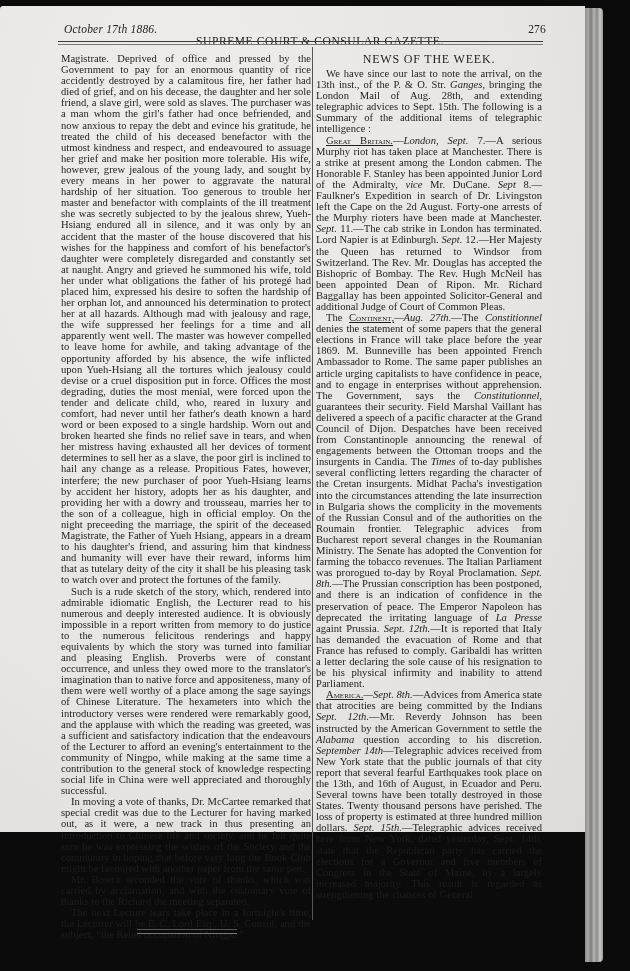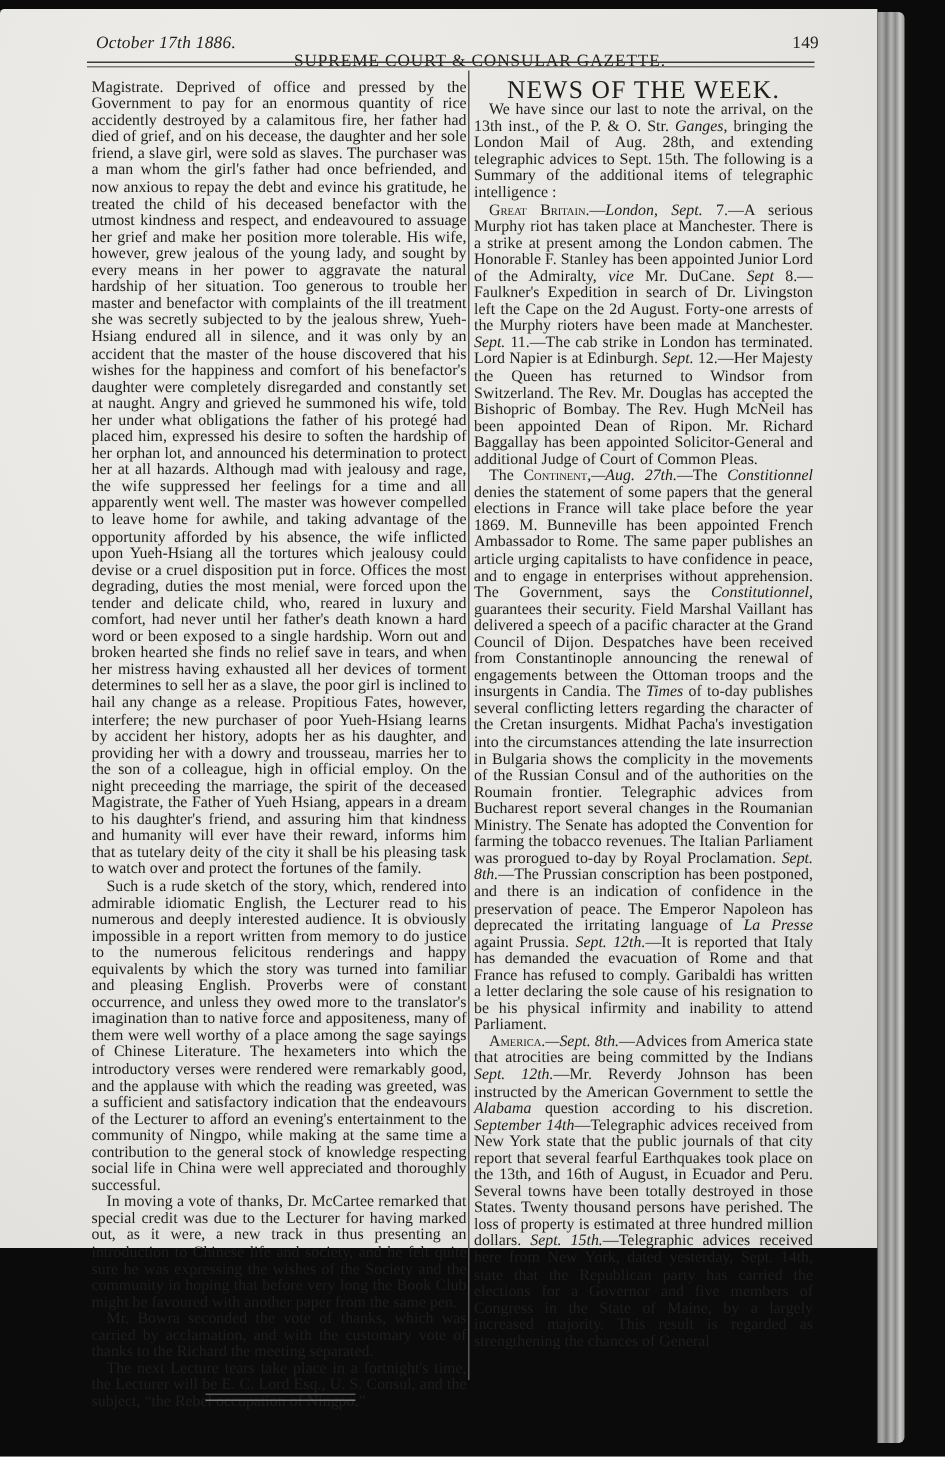--- a/index.html
+++ b/index.html
@@ -33,37 +33,37 @@
     position: absolute; top: 47px; text-align: justify; font-size: 10.6px; line-height: 11.1px;
   }
   .col-left { left: 61px; width: 250px; }
   .col-right { left: 316px; width: 226px; }
   .col-divider {
     position: absolute; left: 312px; top: 41px; width: 1px; height: 873px; background: #555;
   }
   .col p { margin: 0; text-indent: 0; }
   .col p.ind { text-indent: 10px; }
   .news-title {
-    text-align: center; font-size: 17px; letter-spacing: 0.8px; margin: 0 0 2px 0; line-height: 13px;
+    text-align: center; font-size: 12px; letter-spacing: 0.8px; margin: 0 0 2px 0; line-height: 13px;
   }
-  .sc { font-variant: small-caps; }
+  .sc { font-variant: small-caps; text-decoration: underline; }
   .it { font-style: italic; }
   .end-rule {
     position: absolute; left: 137px; top: 923px; width: 100px; height: 3px;
     border-top: 1px solid #555; border-bottom: 1px solid #777;
   }
 </style>
 </head>
 <body>
 
 <div class="page">
   <div class="header">
     <span class="hdr-date">October 17th 1886.</span>
     <span class="hdr-title">SUPREME COURT &amp; CONSULAR GAZETTE.</span>
-    <span class="hdr-page">149</span>
+    <span class="hdr-page">276</span>
   </div>
   <div class="hdr-rule"></div>
 
   <div class="col col-left">
     <p>Magistrate. Deprived of office and pressed by the Government to pay for an enormous quantity of rice accidently destroyed by a calamitous fire, her father had died of grief, and on his decease, the daughter and her sole friend, a slave girl, were sold as slaves. The purchaser was a man whom the girl's father had once befriended, and now anxious to repay the debt and evince his gratitude, he treated the child of his deceased benefactor with the utmost kindness and respect, and endeavoured to assuage her grief and make her position more tolerable. His wife, however, grew jealous of the young lady, and sought by every means in her power to aggravate the natural hardship of her situation. Too generous to trouble her master and benefactor with complaints of the ill treatment she was secretly subjected to by the jealous shrew, Yueh-Hsiang endured all in silence, and it was only by an accident that the master of the house discovered that his wishes for the happiness and comfort of his benefactor's daughter were completely disregarded and constantly set at naught. Angry and grieved he summoned his wife, told her under what obligations the father of his protegé had placed him, expressed his desire to soften the hardship of her orphan lot, and announced his determination to protect her at all hazards. Although mad with jealousy and rage, the wife suppressed her feelings for a time and all apparently went well. The master was however compelled to leave home for awhile, and taking advantage of the opportunity afforded by his absence, the wife inflicted upon Yueh-Hsiang all the tortures which jealousy could devise or a cruel disposition put in force. Offices the most degrading, duties the most menial, were forced upon the tender and delicate child, who, reared in luxury and comfort, had never until her father's death known a hard word or been exposed to a single hardship. Worn out and broken hearted she finds no relief save in tears, and when her mistress having exhausted all her devices of torment determines to sell her as a slave, the poor girl is inclined to hail any change as a release. Propitious Fates, however, interfere; the new purchaser of poor Yueh-Hsiang learns by accident her history, adopts her as his daughter, and providing her with a dowry and trousseau, marries her to the son of a colleague, high in official employ. On the night preceeding the marriage, the spirit of the deceased Magistrate, the Father of Yueh Hsiang, appears in a dream to his daughter's friend, and assuring him that kindness and humanity will ever have their reward, informs him that as tutelary deity of the city it shall be his pleasing task to watch over and protect the fortunes of the family.</p>
     <p class="ind">Such is a rude sketch of the story, which, rendered into admirable idiomatic English, the Lecturer read to his numerous and deeply interested audience. It is obviously impossible in a report written from memory to do justice to the numerous felicitous renderings and happy equivalents by which the story was turned into familiar and pleasing English. Proverbs were of constant occurrence, and unless they owed more to the translator's imagination than to native force and appositeness, many of them were well worthy of a place among the sage sayings of Chinese Literature. The hexameters into which the introductory verses were rendered were remarkably good, and the applause with which the reading was greeted, was a sufficient and satisfactory indication that the endeavours of the Lecturer to afford an evening's entertainment to the community of Ningpo, while making at the same time a contribution to the general stock of knowledge respecting social life in China were well appreciated and thoroughly successful.</p>
     <p class="ind">In moving a vote of thanks, Dr. McCartee remarked that special credit was due to the Lecturer for having marked out, as it were, a new track in thus presenting an introduction to Chinese life and society, and he felt quite sure he was expressing the wishes of the Society and the community in hoping that before very long the Book Club might be favoured with another paper from the same pen.</p>
     <p class="ind">Mr. Bowra seconded the vote of thanks, which was carried by acclamation, and with the customary vote of thanks to the Richard the meeting separated.</p>
     <p class="ind">The next Lecture tears take place in a fortnight's time, the Lecturer will be E. C. Lord Esq., U. S. Consul, and the subject, “the Rebel occupation of Ningpo.”</p>
   </div>

